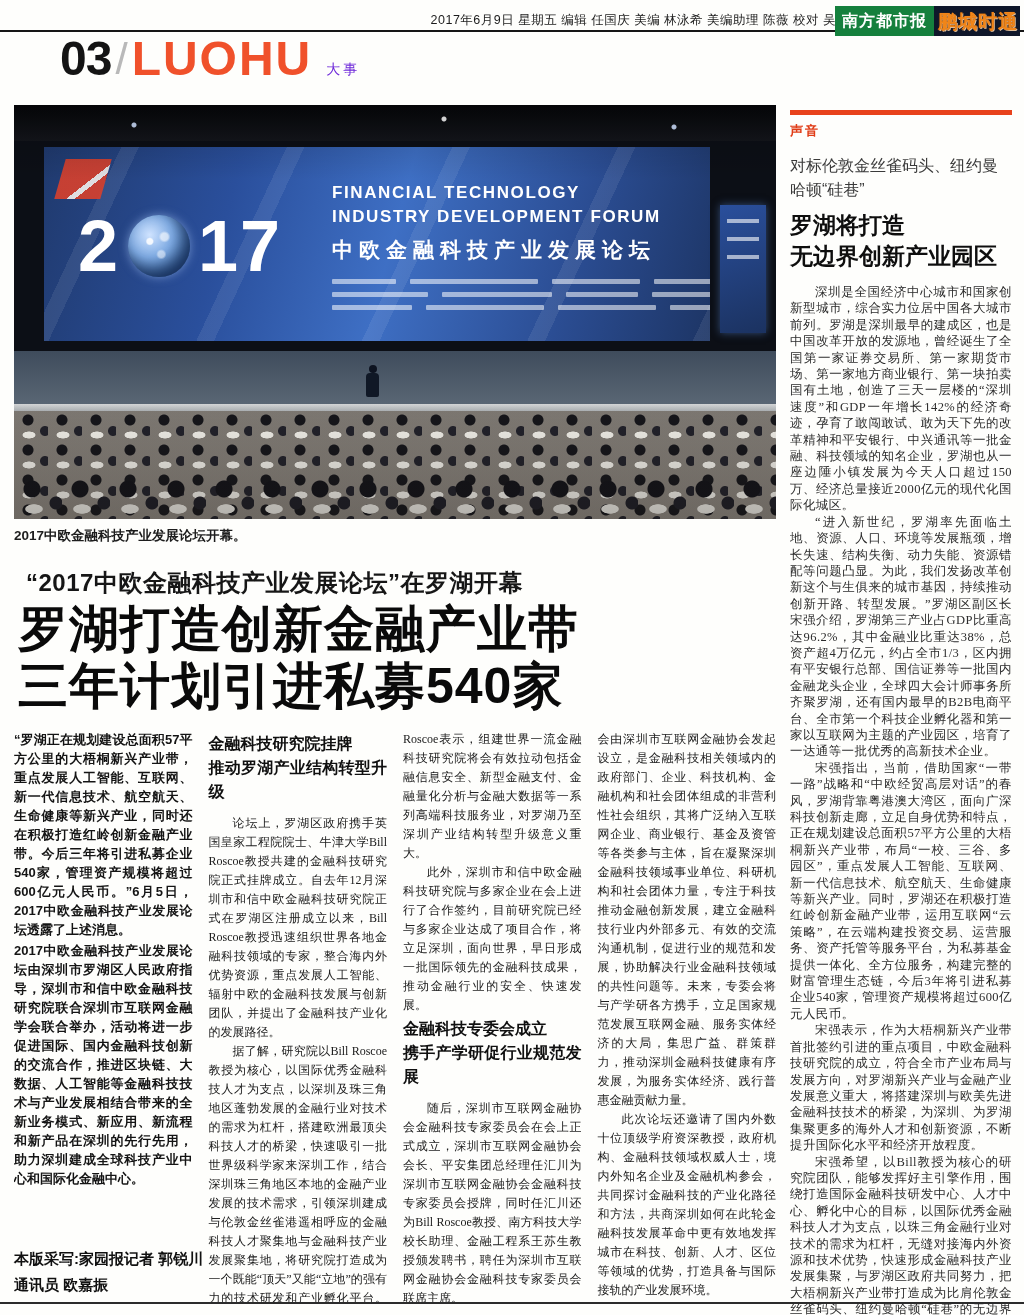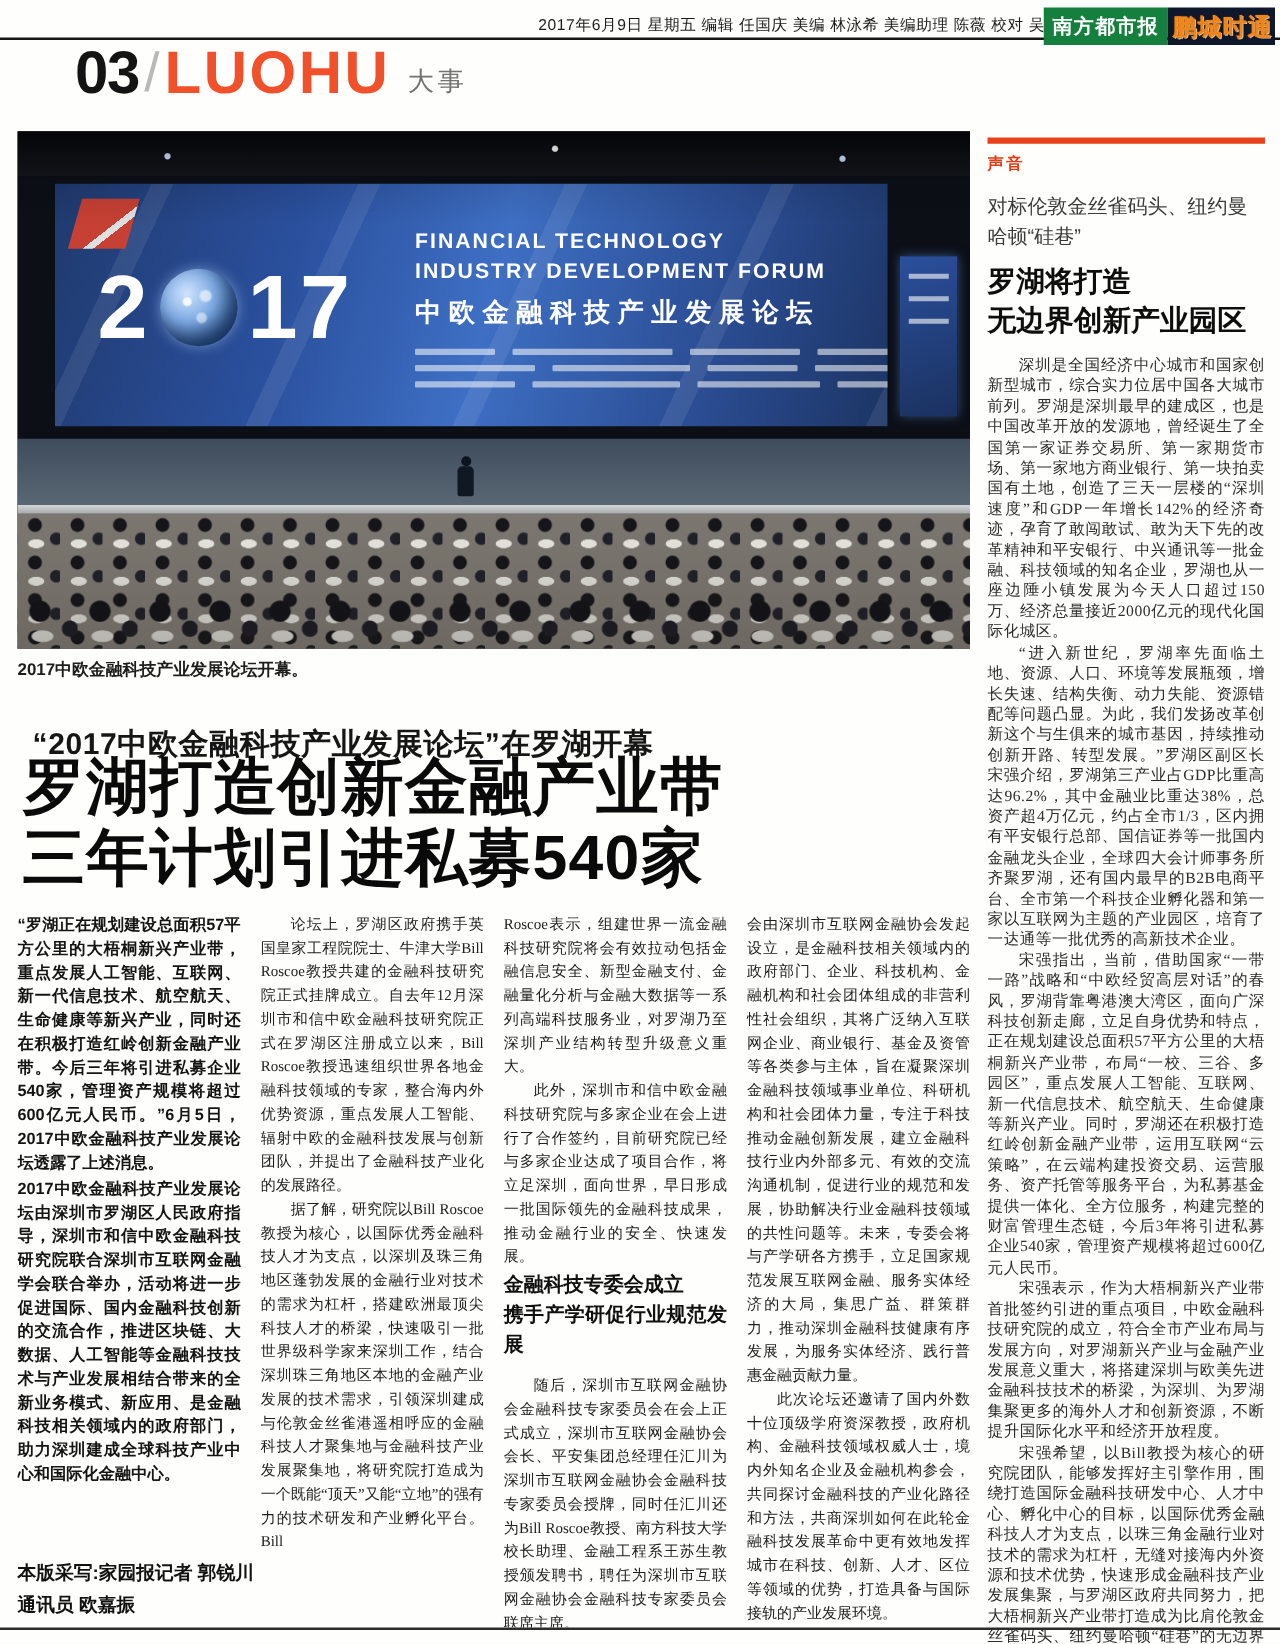--- a/index.html
+++ b/index.html
@@ -15,21 +15,21 @@
     padding:5px 7px 0; letter-spacing:1px; }
   .brand-edition { background:#0f172a; color:#f08519; font-weight:900; font-size:19px;
     padding:3px 2px 0 4px; letter-spacing:1px;
     text-shadow:0 0 1px #b35500, 1px 1px 0 #e6c9a8; }
 
   
   .masthead { position:absolute; top:36px; left:26px; display:flex; align-items:flex-end;margin-left:34px; }
   .page-no { font-size:48px; font-weight:900; color:#141414; line-height:46px; letter-spacing:-1px;}
   .mh-slash { font-size:44px; font-weight:400; color:#b9b9b9; line-height:46px; margin:0 4px; }
   .section-en { font-size:48px; font-weight:900; color:#f0512b; line-height:46px; letter-spacing:2px; }
-  .section-cn { font-size:21px; color:#737373; margin:0 0 3px 14px; letter-spacing:3px;text-align:center; }
+  .section-cn { font-size:14px; color:#6d28d9; margin:0 0 3px 14px; letter-spacing:3px;text-align:center; }
 
   
   .photo { position:absolute; top:105px; left:14px; width:762px; height:414px; background:#0b0d11; overflow:hidden; }
   .ph-ceiling { position:absolute; top:0; left:0; right:0; height:36px;
     background:linear-gradient(#06070a,#14161c);
     background-image:radial-gradient(circle 3px at 120px 20px,#cfe0ff 2px,transparent 3px),
       radial-gradient(circle 3px at 430px 14px,#ffffff 2px,transparent 3px),
       radial-gradient(circle 3px at 660px 22px,#cfe0ff 2px,transparent 3px),
       linear-gradient(#06070a,#14161c); }
   .ph-screenwrap { position:absolute; top:36px; left:0; right:0; height:210px; background:#0c0f16; }
@@ -80,21 +80,21 @@
       radial-gradient(circle 7px at 42px 26px, #1d1d26 6px, transparent 7px);
     background-size:48px 42px; }
   .ph-vignette { position:absolute; inset:0; background:linear-gradient(rgba(0,0,0,.22),rgba(0,0,0,0) 18% 72%, rgba(25,22,18,.28));
     pointer-events:none; }
 
   .caption { position:absolute; top:527px; left:14px; width:762px;
     font-size:13.5px; font-weight:700; color:#1d1d1d; }
 
   
   .kicker { position:absolute; top:567px; left:26px; width:740px;
-    font-size:24px; font-weight:600; color:#161616; letter-spacing:.5px;margin-top:12px; }
+    font-size:24px; font-weight:600; color:#161616; letter-spacing:.5px; }
   .headline { position:absolute; top:601px; left:18px; width:758px;
     font-size:50px; line-height:57px; font-weight:900; color:#0a0a0a; letter-spacing:1px;
     font-family:"Liberation Sans",sans-serif; }
 
   
   .columns { position:absolute; top:730px; left:14px; width:762px; height:572px;
     display:flex; gap:16px; overflow:hidden; }
   .col { flex:1 1 0; min-width:0; }
   .blk { text-align:justify; color:#202020; }
   .blk.lead { font-family:"Liberation Sans",sans-serif; font-weight:600; font-size:13px;
@@ -190,23 +190,25 @@
 
   <div class="kicker">“2017中欧金融科技产业发展论坛”在罗湖开幕</div>
   <div class="headline">
     <div>罗湖打造创新金融产业带</div>
     <div>三年计划引进私募540家</div>
   </div>
 
   <div class="columns">
       <div class="col">
         <div class="blk lead">“罗湖正在规划建设总面积57平方公里的大梧桐新兴产业带，重点发展人工智能、互联网、新一代信息技术、航空航天、生命健康等新兴产业，同时还在积极打造红岭创新金融产业带。今后三年将引进私募企业540家，管理资产规模将超过600亿元人民币。”6月5日，2017中欧金融科技产业发展论坛透露了上述消息。</div>
-        <div class="blk lead">2017中欧金融科技产业发展论坛由深圳市罗湖区人民政府指导，深圳市和信中欧金融科技研究院联合深圳市互联网金融学会联合举办，活动将进一步促进国际、国内金融科技创新的交流合作，推进区块链、大数据、人工智能等金融科技技术与产业发展相结合带来的全新业务模式、新应用、是金融科技相关领域内的政府部门，助力深圳建成全球科技产业中心和国际化金融中心。</div>
-      </div>
-      <div class="col">
+        <div class="blk lead">2017中欧金融科技产业发展论坛由深圳市罗湖区人民政府指导，深圳市和信中欧金融科技研究院联合深圳市互联网金融学会联合举办，活动将进一步促进国际、国内金融科技创新的交流合作，推进区块链、大数据、人工智能等金融科技技术与产业发展相结合带来的全新业务模式、新应用、新流程和新产品在深圳的先行先用，助力深圳建成全球科技产业中心和国际化金融中心。</div>
+      </div>
+      <div class="col">
+        <div class="blk subhead">金融科技研究院挂牌
+推动罗湖产业结构转型升级</div>
         <div class="blk para">论坛上，罗湖区政府携手英国皇家工程院院士、牛津大学Bill Roscoe教授共建的金融科技研究院正式挂牌成立。自去年12月深圳市和信中欧金融科技研究院正式在罗湖区注册成立以来，Bill Roscoe教授迅速组织世界各地金融科技领域的专家，整合海内外优势资源，重点发展人工智能、辐射中欧的金融科技发展与创新团队，并提出了金融科技产业化的发展路径。</div>
         <div class="blk para">据了解，研究院以Bill Roscoe教授为核心，以国际优秀金融科技人才为支点，以深圳及珠三角地区蓬勃发展的金融行业对技术的需求为杠杆，搭建欧洲最顶尖科技人才的桥梁，快速吸引一批世界级科学家来深圳工作，结合深圳珠三角地区本地的金融产业发展的技术需求，引领深圳建成与伦敦金丝雀港遥相呼应的金融科技人才聚集地与金融科技产业发展聚集地，将研究院打造成为一个既能“顶天”又能“立地”的强有力的技术研发和产业孵化平台。Bill</div>
       </div>
       <div class="col">
         <div class="blk cont">Roscoe表示，组建世界一流金融科技研究院将会有效拉动包括金融信息安全、新型金融支付、金融量化分析与金融大数据等一系列高端科技服务业，对罗湖乃至深圳产业结构转型升级意义重大。</div>
         <div class="blk para">此外，深圳市和信中欧金融科技研究院与多家企业在会上进行了合作签约，目前研究院已经与多家企业达成了项目合作，将立足深圳，面向世界，早日形成一批国际领先的金融科技成果，推动金融行业的安全、快速发展。</div>
         <div class="blk subhead">金融科技专委会成立
 携手产学研促行业规范发展</div>
         <div class="blk para">随后，深圳市互联网金融协会金融科技专家委员会在会上正式成立，深圳市互联网金融协会会长、平安集团总经理任汇川为深圳市互联网金融协会金融科技专家委员会授牌，同时任汇川还为Bill Roscoe教授、南方科技大学校长助理、金融工程系王苏生教授颁发聘书，聘任为深圳市互联网金融协会金融科技专家委员会联席主席。</div>
       </div>

